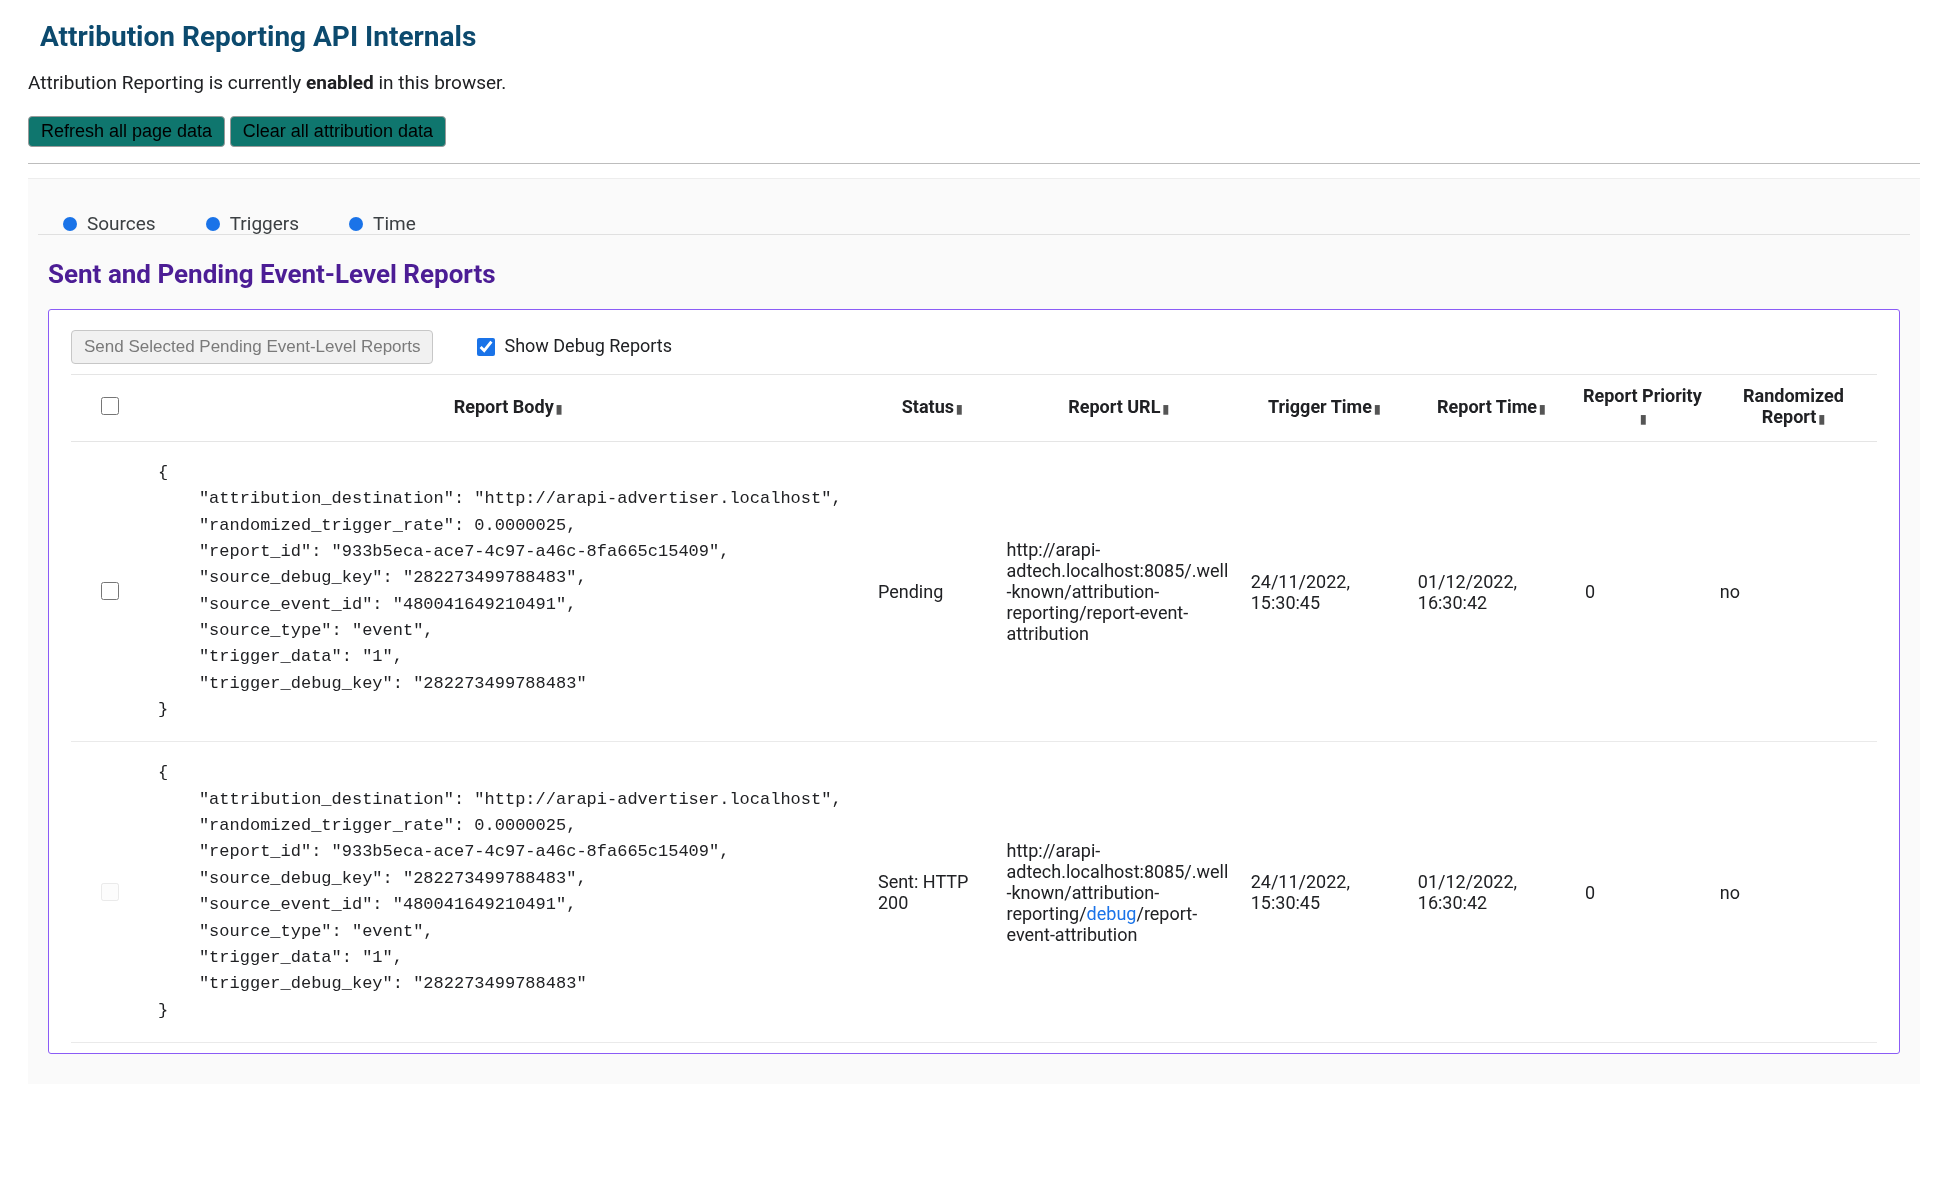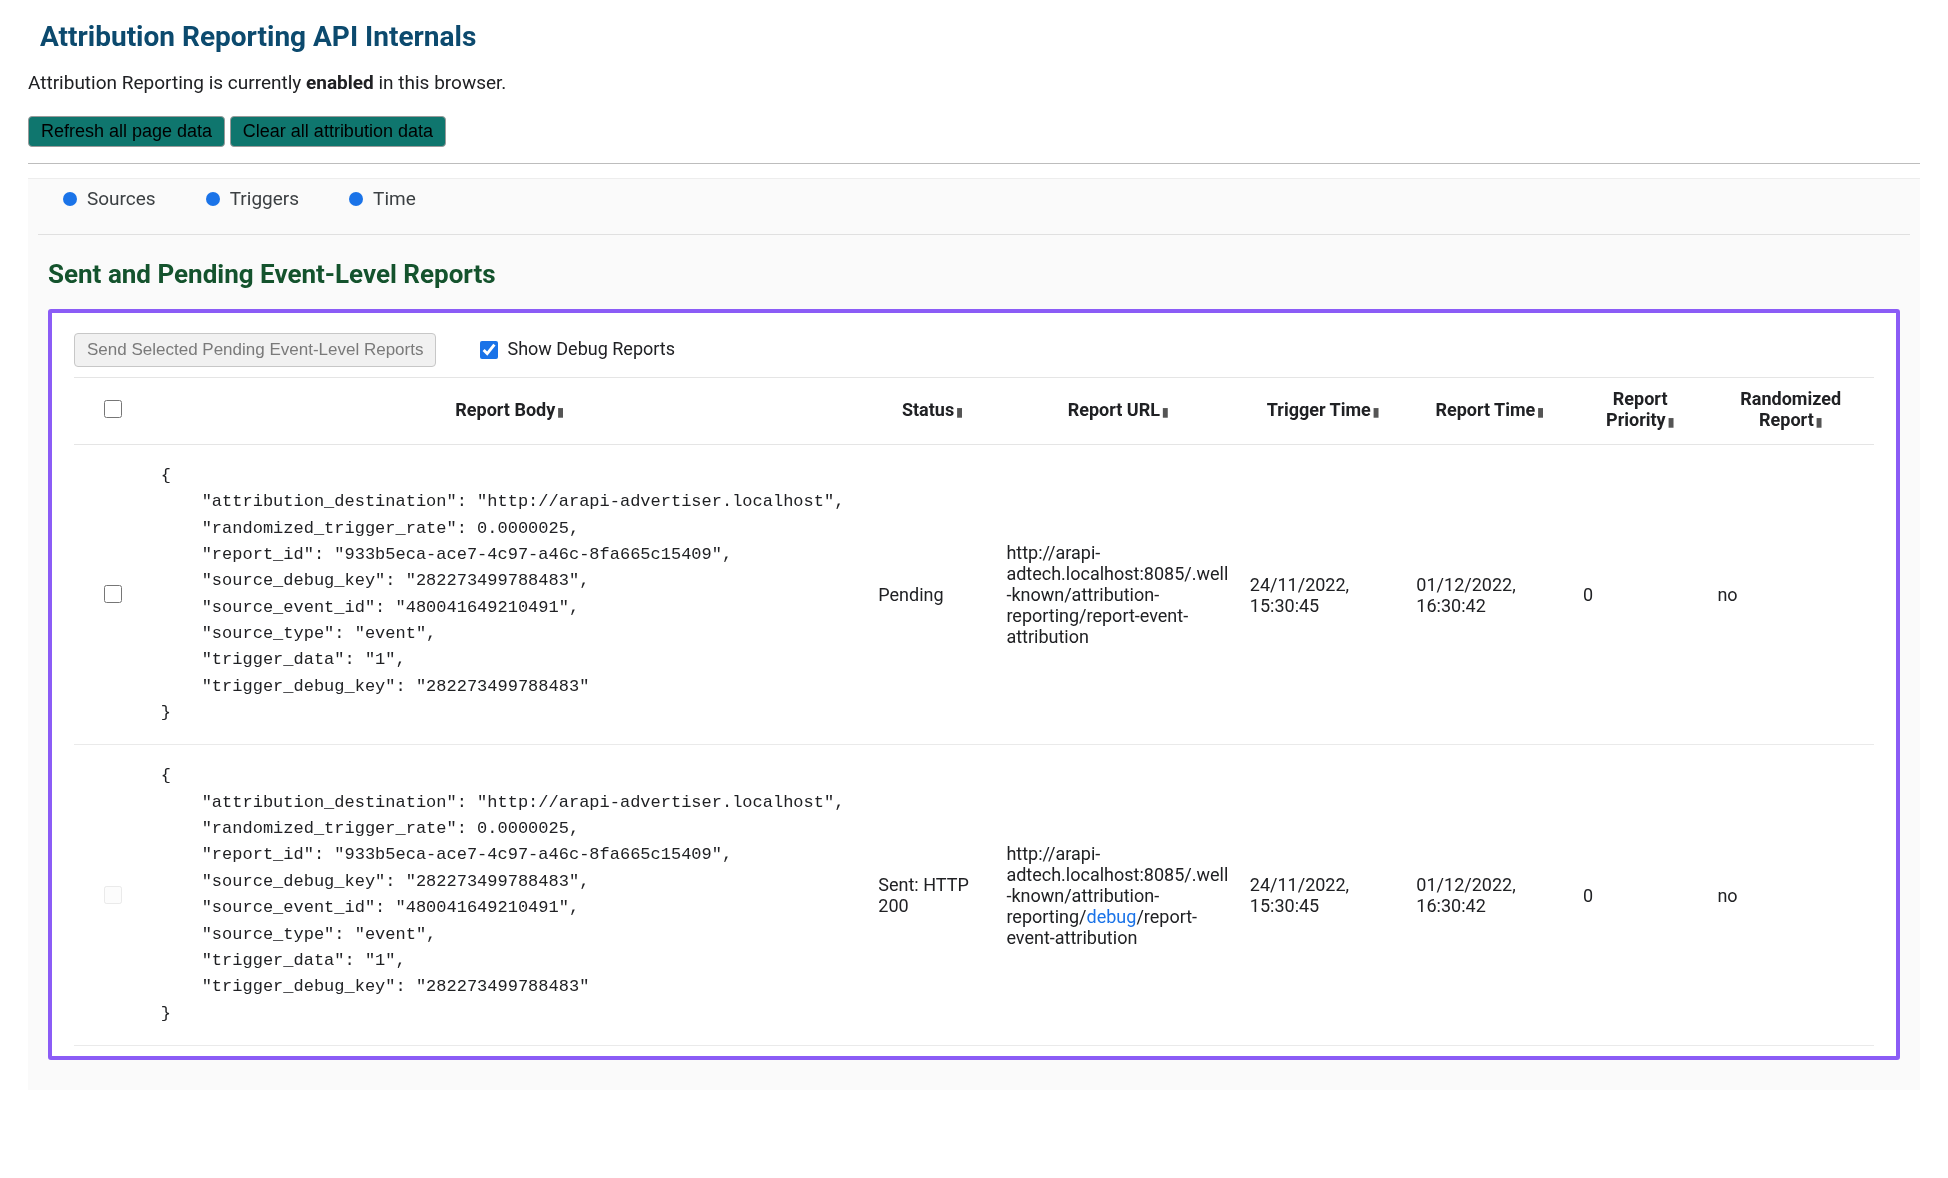--- a/index.html
+++ b/index.html
@@ -37,21 +37,21 @@
     margin: 16px 0 0 0;
   }
   .tab-area {
     background: #fafafa;
     border-top: 1px solid #ededed;
     padding: 0 10px 30px 10px;
     margin-top: 14px;
   }
   .tabs {
     display: flex;
-    align-items: flex-start;
+    align-items: flex-end;
     border-bottom: 1px solid #e0e0e0;
     height: 56px;
     padding-top: 6px;
   }
   .tab {
     display: flex;
     align-items: center;
     padding: 0 24px;
     font-size: 19px;
     color: #3c4043;
@@ -72,25 +72,25 @@
     width: 14px;
     height: 14px;
     border-radius: 50%;
     background: #1a73e8;
     margin-right: 10px;
     flex-shrink: 0;
   }
   h2.section-title {
     font-size: 26px;
     font-weight: 700;
-    color: #14532d;
+    color: #4c1d95;
     margin: 24px 0 20px 10px;
   }
   .panel {
-    border: 4px solid #8b5cf6;
+    border: 1px solid #8b5cf6;
     border-radius: 3px;
     margin: 0 10px;
     background: #fff;
     padding: 20px 22px 10px 22px;
   }
   .controls-row {
     display: flex;
     align-items: center;
     gap: 40px;
     margin-bottom: 10px;

